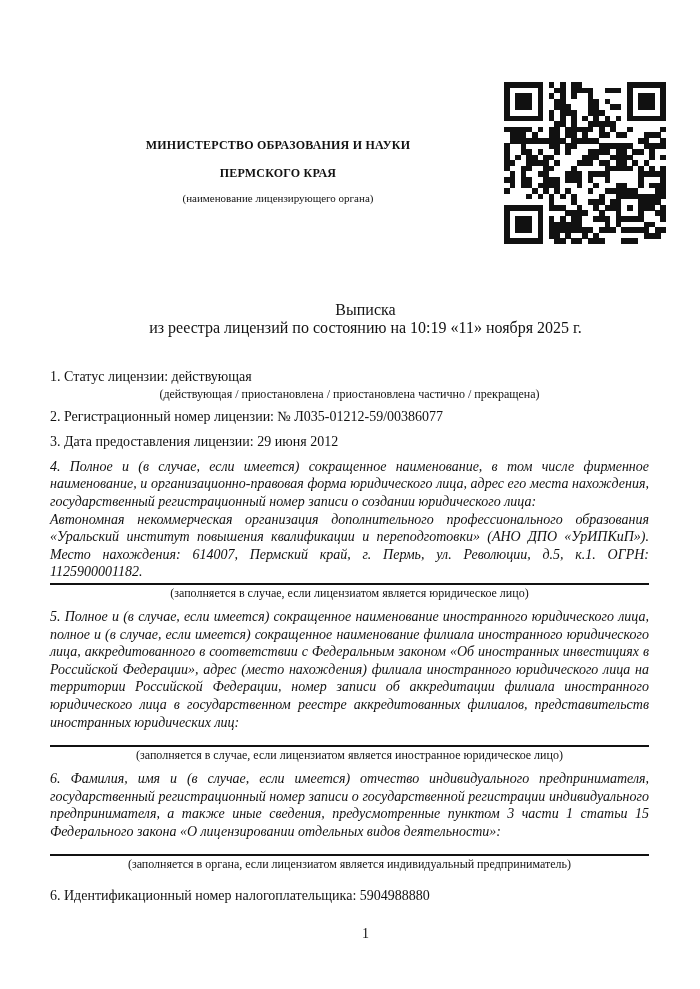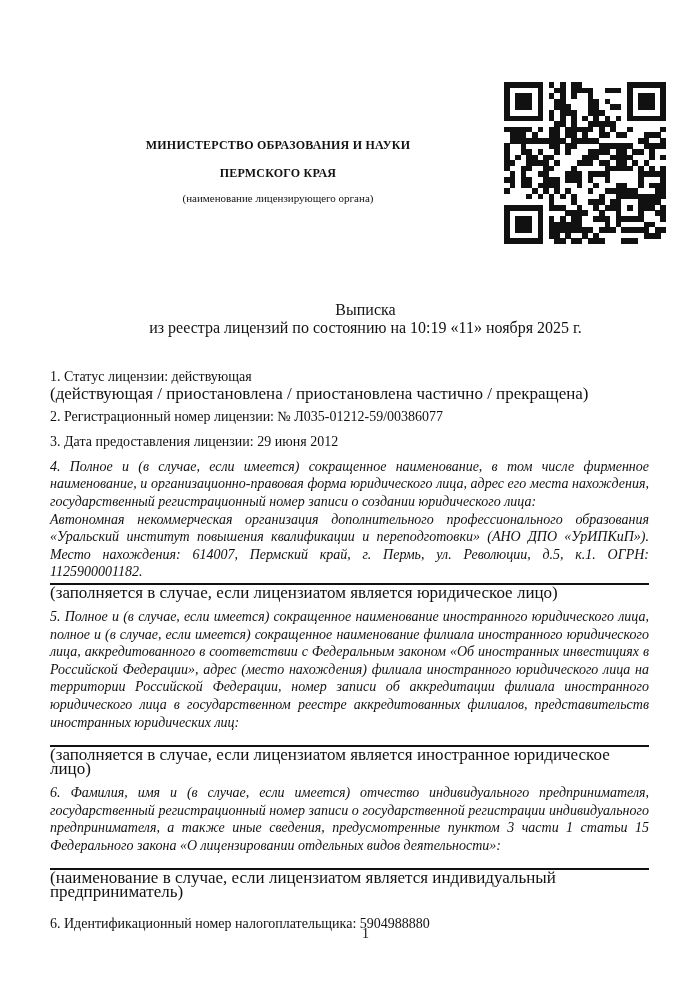--- a/index.html
+++ b/index.html
@@ -54,21 +54,22 @@
     position: absolute;
     top: 368px;
     left: 50px;
     width: 599px;
     font-size: 14px;
     line-height: 17.6px;
   }
   .item-line { white-space: nowrap; }
   .para { text-align: justify; font-style: italic; }
   .field-caption {
-    font-size: 17px;
+    text-align: center;
+    font-size: 12px;
     line-height: 14px;
     margin-top: 1px;
   }
   .rule {
     height: 0;
     border-bottom: 2px solid #111111;
     margin-top: 2px;
   }
   .rule.gap { margin-top: 14px; }
   .mt-a { margin-top: 7px; }
@@ -558,21 +559,21 @@
     <div class="para">Автономная некоммерческая организация дополнительного профессионального образования «Уральский институт повышения квалификации и переподготовки» (АНО ДПО «УрИПКиП»). Место нахождения: 614007, Пермский край, г. Пермь, ул. Революции, д.5, к.1. ОГРН: 1125900001182.</div>
     <div class="rule"></div>
     <div class="field-caption">(заполняется в случае, если лицензиатом является юридическое лицо)</div>
 
     <div class="para mt-b">5. Полное и (в случае, если имеется) сокращенное наименование иностранного юридического лица, полное и (в случае, если имеется) сокращенное наименование филиала иностранного юридического лица, аккредитованного в соответствии с Федеральным законом «Об иностранных инвестициях в Российской Федерации», адрес (место нахождения) филиала иностранного юридического лица на территории Российской Федерации, номер записи об аккредитации филиала иностранного юридического лица в государственном реестре аккредитованных филиалов, представительств иностранных юридических лиц:</div>
     <div class="rule gap"></div>
     <div class="field-caption">(заполняется в случае, если лицензиатом является иностранное юридическое лицо)</div>
 
     <div class="para mt-b">6. Фамилия, имя и (в случае, если имеется) отчество индивидуального предпринимателя, государственный регистрационный номер записи о государственной регистрации индивидуального предпринимателя, а также иные сведения, предусмотренные пунктом 3 части 1 статьи 15 Федерального закона «О лицензировании отдельных видов деятельности»:</div>
     <div class="rule gap"></div>
-    <div class="field-caption">(наименование в случае, если лицензиатом является индивидуальный предприниматель)</div>
+    <div class="field-caption">(заполняется в органа, если лицензиатом является индивидуальный предприниматель)</div>
 
     <div class="item-line mt-d">6. Идентификационный номер налогоплательщика: 5904988880</div>
 
   </div>
 
   <div class="page-number">1</div>
 
 </div>
 
 </body></html>

